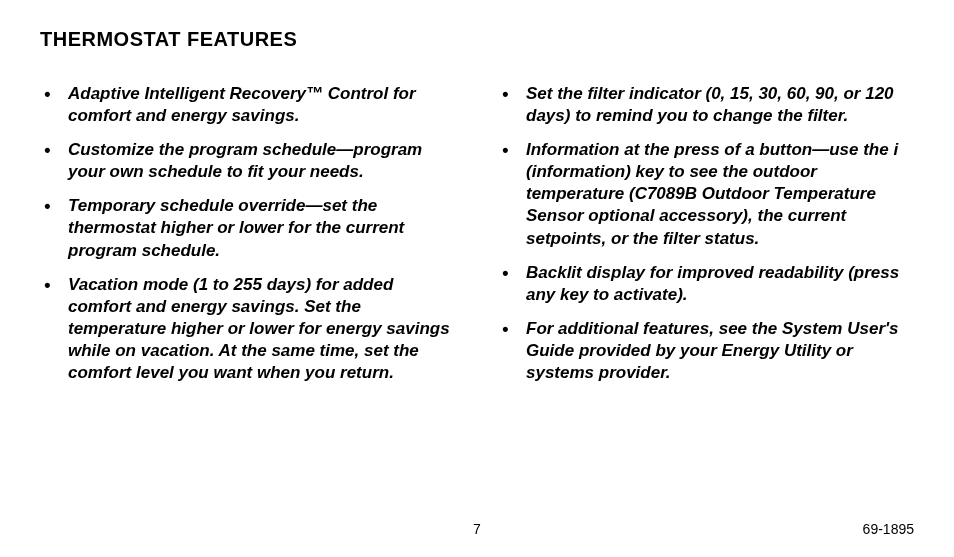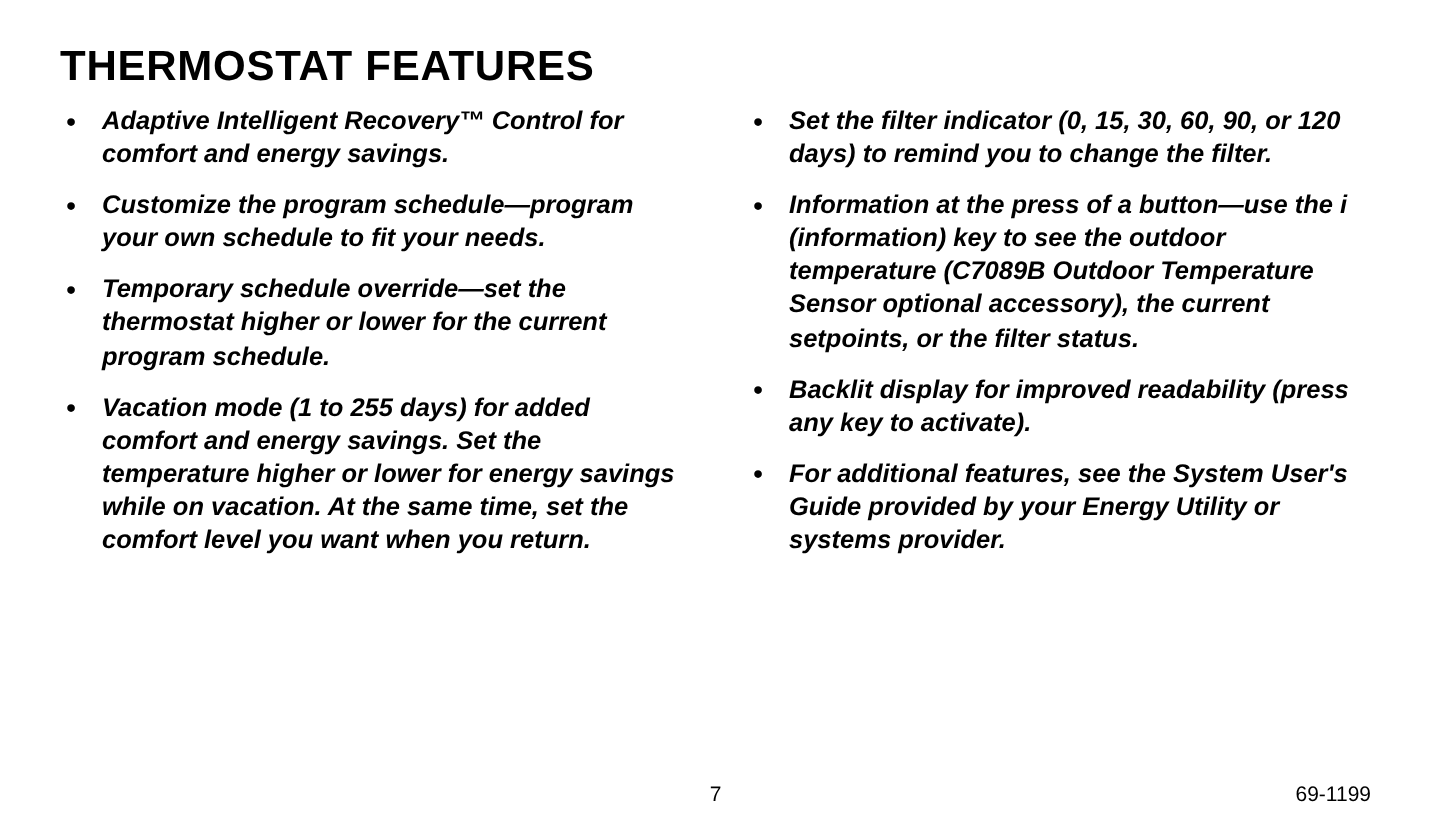--- a/index.html
+++ b/index.html
@@ -7,24 +7,24 @@
     width: 954px;
     height: 557px;
     background: #fff;
     font-family: Arial, Helvetica, sans-serif;
     color: #000;
     padding: 28px 40px 18px 40px;
     display: flex;
     flex-direction: column;
   }
   .title {
-    font-size: 28px;
+    font-size: 20px;
     font-weight: 900;
     letter-spacing: 0.5px;
-    margin-bottom: 10px;
+    margin-bottom: 32px;
     font-family: Arial, Helvetica, sans-serif;
   }
   .columns {
     display: flex;
     gap: 42px;
     flex: 1;
   }
   .col {
     flex: 1;
     min-width: 0;
@@ -85,14 +85,14 @@
       <li>Set the filter indicator (0, 15, 30, 60, 90, or 120 days) to remind you to change the filter.</li>
       <li>Information at the press of a button—use the i (information) key to see the outdoor temperature (C7089B Outdoor Temperature Sensor optional accessory), the current setpoints, or the filter status.</li>
       <li>Backlit display for improved readability (press any key to activate).</li>
       <li>For additional features, see the System User's Guide provided by your Energy Utility or systems provider.</li>
     </ul>
   </div>
 </div>
 
 <div class="footer-wrap">
   <span class="page-num">7</span>
-  <span class="doc-num">69-1199</span>
+  <span class="doc-num">69-1895</span>
 </div>
 
 </body></html>

